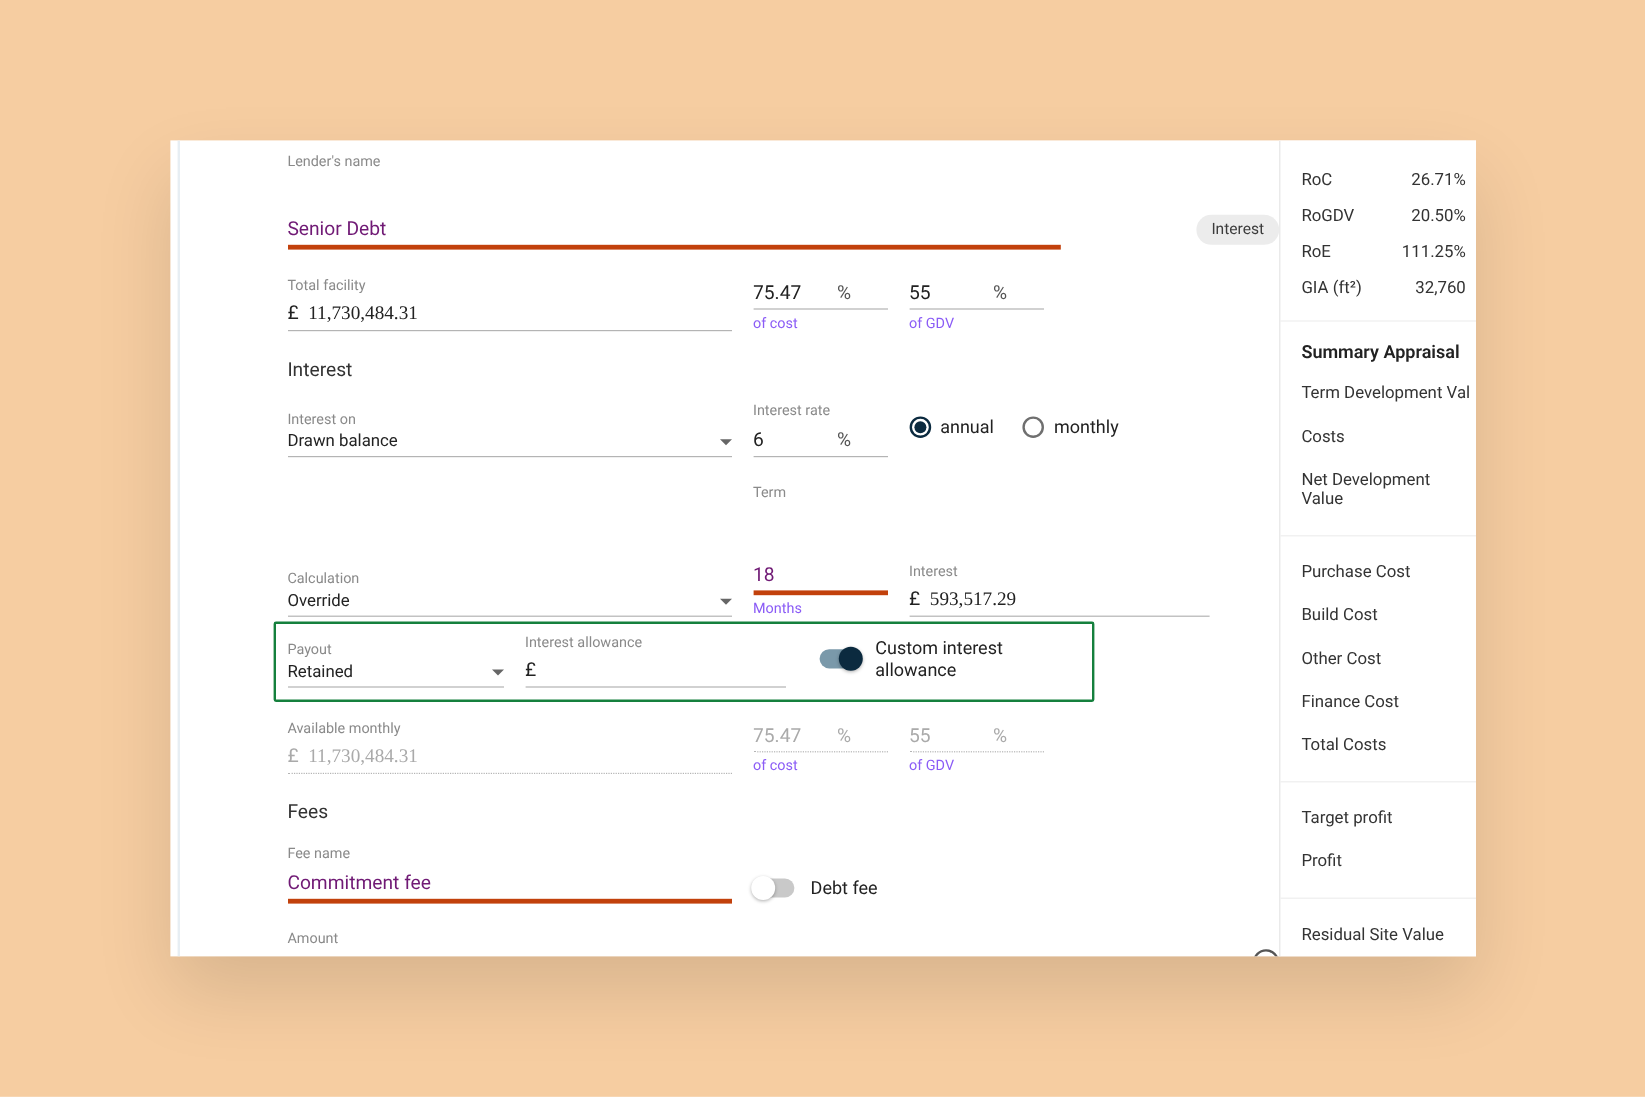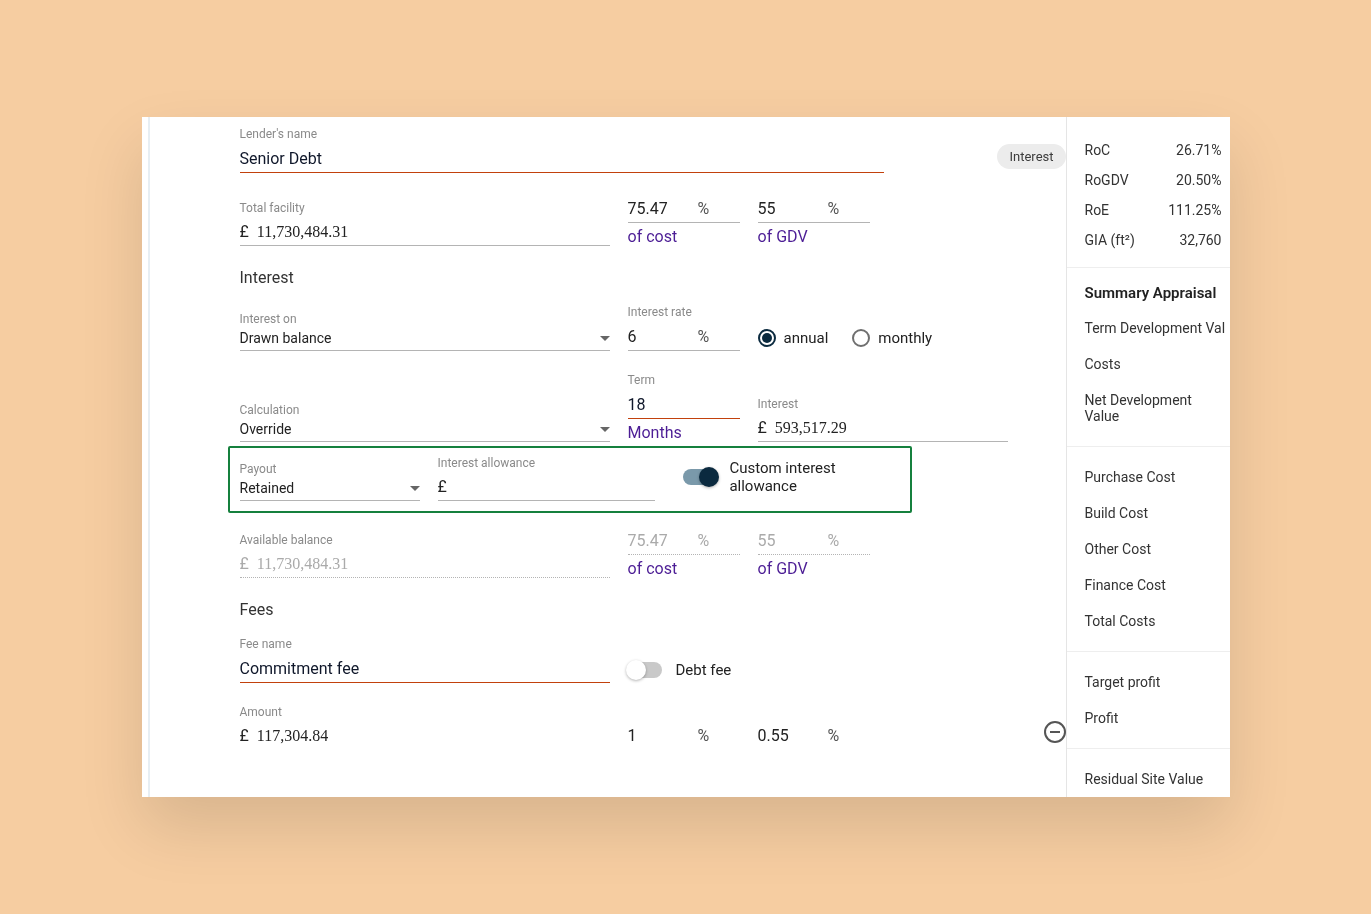--- a/index.html
+++ b/index.html
@@ -46,26 +46,26 @@
   align-items: flex-end;
   gap: 18px;
   margin-bottom: 22px;
 }
 .field {
   display: flex;
   flex-direction: column;
 }
 .input-line {
   border: none;
-  border-bottom: 1px solid #c2410c;
+  border-bottom: 4px solid #c2410c;
   font-size: 16px;
   padding: 4px 0;
   outline: none;
   background: transparent;
-  color: #0f172a;
+  color: #701a75;
   font-family: inherit;
 }
 .currency {
   display: flex;
   align-items: baseline;
   gap: 8px;
   border-bottom: 1px solid #b4b4b4;
 }
 .currency .sym { font-size: 16px; color: #222; padding-bottom: 4px; }
 .currency input { border: none; outline: none; font-size: 16px; padding: 4px 0; flex: 1; font-family: Liberation Serif, serif; color: #222; background: transparent; }
@@ -75,21 +75,21 @@
 .pct-field {
   display: flex;
   align-items: baseline;
   border-bottom: 1px solid #b4b4b4;
 }
 .pct-field input { border: none; outline: none; font-size: 16px; padding: 4px 0; width: 70px; font-family: inherit; color: #222; background: transparent; }
 .pct-field .pct { font-size: 16px; color: #555; padding-bottom: 4px; }
 .pct-field.dotted { border-bottom: 1px dotted #b4b4b4; }
 .pct-field.dotted input { color: #aaa; }
 .pct-field.dotted .pct { color: #aaa; }
-.sublabel { font-size: 16px; color: #4c1d95; margin-top: 4px; }
+.sublabel { font-size: 12px; color: #8b5cf6; margin-top: 4px; }
 .section-title { font-size: 16px; color: #333; margin: 10px 0 18px 0; font-weight: 400; }
 .select-line {
   display: flex;
   align-items: center;
   border-bottom: 1px solid #b4b4b4;
   padding-bottom: 4px;
 }
 .select-line .val { font-size: 14px; color: #222; flex: 1; }
 .caret {
   width: 0; height: 0;
@@ -134,21 +134,21 @@
 .side-title { font-weight: 600; font-size: 15px; color: #222; padding: 4px 0 8px 0; }
 .side-item { padding: 10px 0; font-size: 14px; color: #333; cursor: pointer; }
 </style>
 </head>
 <body>
 
 <div class="window">
   <div class="main">
 
     <div class="row" style="align-items:flex-end;">
-      <div class="field" style="flex: 0 0 644px;">
+      <div class="field" style="flex: 0 0 644px; gap: 32px;">
         <span class="field-label">Lender's name</span>
         <input class="input-line" value="Senior Debt" style="">
       </div>
       <div style="flex:1;"></div>
       <span class="badge" style="margin-bottom:4px;">Interest</span>
     </div>
 
     <div class="row">
       <div class="field" style="flex: 0 0 370px;">
         <span class="field-label">Total facility</span>
@@ -183,21 +183,21 @@
           <span class="caret"></span>
         </div>
       </div>
       <div class="field" style="width:112px;">
         <span class="field-label">Interest rate</span>
         <div class="pct-field">
           <input value="6" style="">
           <span class="pct">%</span>
         </div>
       </div>
-      <div class="radio-group" style="margin-bottom:4px;">
+      <div class="radio-group" style="margin-bottom:16px;">
         <label class="radio-item">
           <span class="radio selected"></span>
           <span>annual</span>
         </label>
         <label class="radio-item">
           <span class="radio"></span>
           <span>monthly</span>
         </label>
       </div>
     </div>
@@ -205,21 +205,21 @@
     <div class="row" style="margin-bottom:14px;">
       <div class="field" style="flex: 0 0 370px;">
         <span class="field-label">Calculation</span>
         <div class="select-line">
           <span class="val">Override</span>
           <span class="caret"></span>
         </div>
       </div>
       <div class="field" style="width:112px;">
         <span class="field-label">Term</span>
-        <input class="input-line" style="width: 100%;" value="18">
+        <input class="input-line" style="width: 100%; margin-top: 44px;" value="18">
         <span class="sublabel">Months</span>
       </div>
       <div class="field" style="flex:1; max-width:250px;">
         <span class="field-label">Interest</span>
         <div class="currency">
           <span class="sym">£</span>
           <input value="593,517.29" style="">
         </div>
       </div>
     </div>
@@ -240,21 +240,21 @@
         </div>
       </div>
       <div class="toggle-row" style="margin-bottom:6px; margin-left:10px;">
         <span class="toggle on"></span>
         <span>Custom interest allowance</span>
       </div>
     </div>
 
     <div class="row">
       <div class="field" style="flex: 0 0 370px;">
-        <span class="field-label">Available balance</span>
+        <span class="field-label">Available monthly</span>
         <div class="currency dotted">
           <span class="sym">£</span>
           <input readonly="" value="11,730,484.31" style="">
         </div>
       </div>
       <div class="field" style="width:112px;">
         <div class="pct-field dotted">
           <input readonly="" value="75.47" style="">
           <span class="pct">%</span>
         </div>

